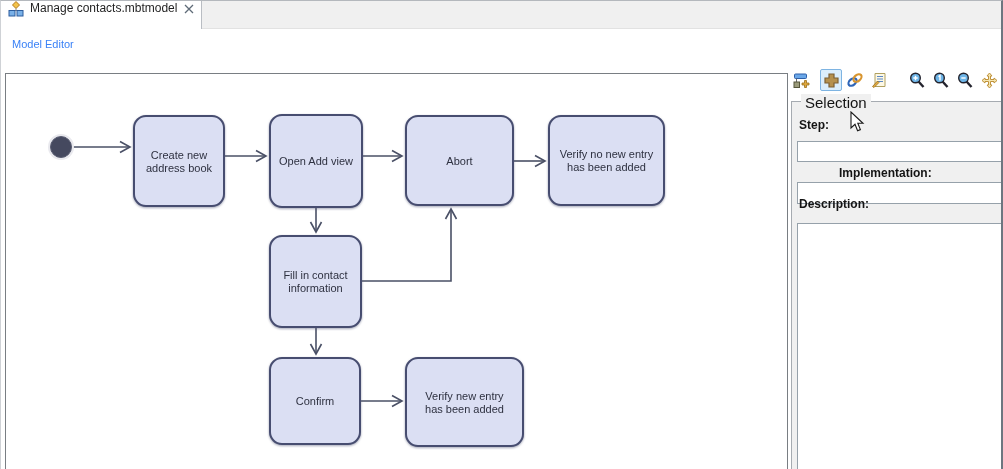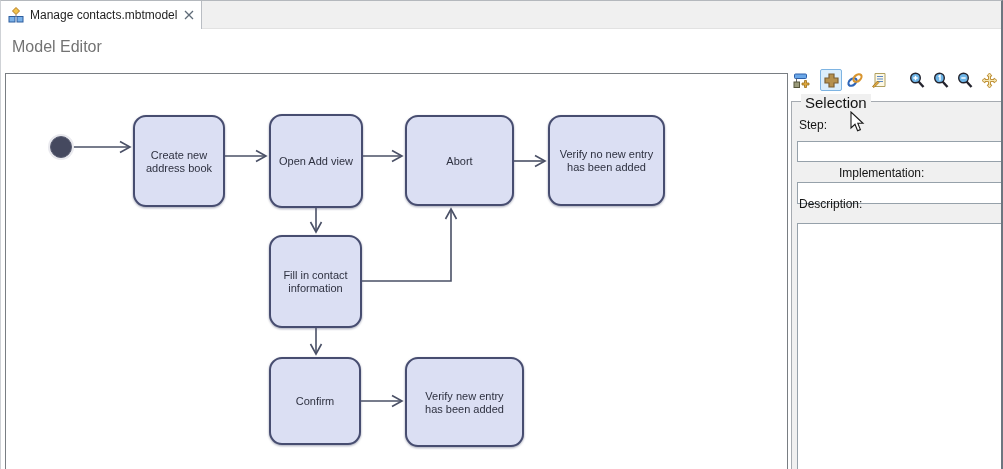--- a/index.html
+++ b/index.html
@@ -10,28 +10,28 @@
     background: #fff;
     border-top: 1px solid #b4b8bd;
     border-left: 1px solid #cfd2d6;
     border-right: 2px solid #6d7680;
   }
   
   .tabbar { position: absolute; left: 0; top: 0; width: 100%; height: 28px;
             background: #f0f0f0; border-bottom: 1px solid #e2e2e2; }
   .tab { position: absolute; left: 0; top: 0; width: 201px; height: 28px;
          background: #fff; border-right: 1px solid #b9bdc3;
-         display: flex; align-items: center; gap: 6px; padding: 0 7px;
+         display: flex; gap: 6px; padding: 0 7px;
          font-size: 12px; color: #1f1f1f; cursor: default; }
   .tab-title { white-space: nowrap; }
   .tab-close { margin-left: auto; width: 16px; height: 16px; display: flex;
                align-items: center; justify-content: center; cursor: pointer; }
   
-  .page-title { position: absolute; left: 11px; top: 37px; font-size: 16px;
-                color: #737373; }
+  .page-title { position: absolute; left: 11px; top: 37px; font-size: 11px;
+                color: #3b82f6; }
   
   .canvas { position: absolute; left: 4px; top: 72px; width: 783px; height: 400px;
             border: 1px solid #797e83; background: #fff; }
   .canvas svg { display: block; }
   .state-rect { filter: drop-shadow(0.5px 1px 1.2px rgba(90,95,125,.55)); }
   .node-text { font-family: "Liberation Sans", sans-serif; font-size: 11px; }
   
   .rpanel { position: absolute; left: 788px; top: 28px; right: 0; bottom: 0;
             background: #fff; }
   .toolbar { position: absolute; left: 1px; top: 40px; display: flex;
@@ -39,21 +39,21 @@
   .tbtn { width: 22px; height: 22px; display: flex; align-items: center;
           justify-content: center; border: 1px solid transparent;
           border-radius: 2px; cursor: pointer; }
   .tbtn.active { background: #dbeefc; border-color: #7eb4e2; }
   .tbtn.gap-l { margin-left: 6px; }
   .tbtn.gap-xl { margin-left: 14px; }
   .groupbox { position: absolute; left: 2px; top: 72px; right: -2px; bottom: -2px;
               border: 1px solid #a6abb1; background: #f0f0f0; }
   .legend { position: absolute; top: -8px; left: 9px; background: #f0f0f0;
             padding: 0 4px; font-size: 15px; color: #141414; }
-  .fld-label { position: absolute; left: 7px; font-size: 12px; color: #141414; }
+  .fld-label { position: absolute; left: 7px; font-size: 12px; color: #141414; font-weight: bold; }
   .fld-input, .fld-textarea {
       position: absolute; left: 5px; right: -1px; background: #fff;
       border: 1px solid #96a1aa; font-family: "Liberation Sans", sans-serif;
       font-size: 12px; padding: 2px 4px; outline: none; }
   .fld-textarea { resize: none; }
   #lbl-step  { top: 16px; }
   #in-step   { top: 39px; height: 21px; }
   #lbl-impl  { top: 64px; margin-left: 40px; }
   #in-impl   { top: 80px; height: 22px; }
   #lbl-desc  { top: 95px; }

